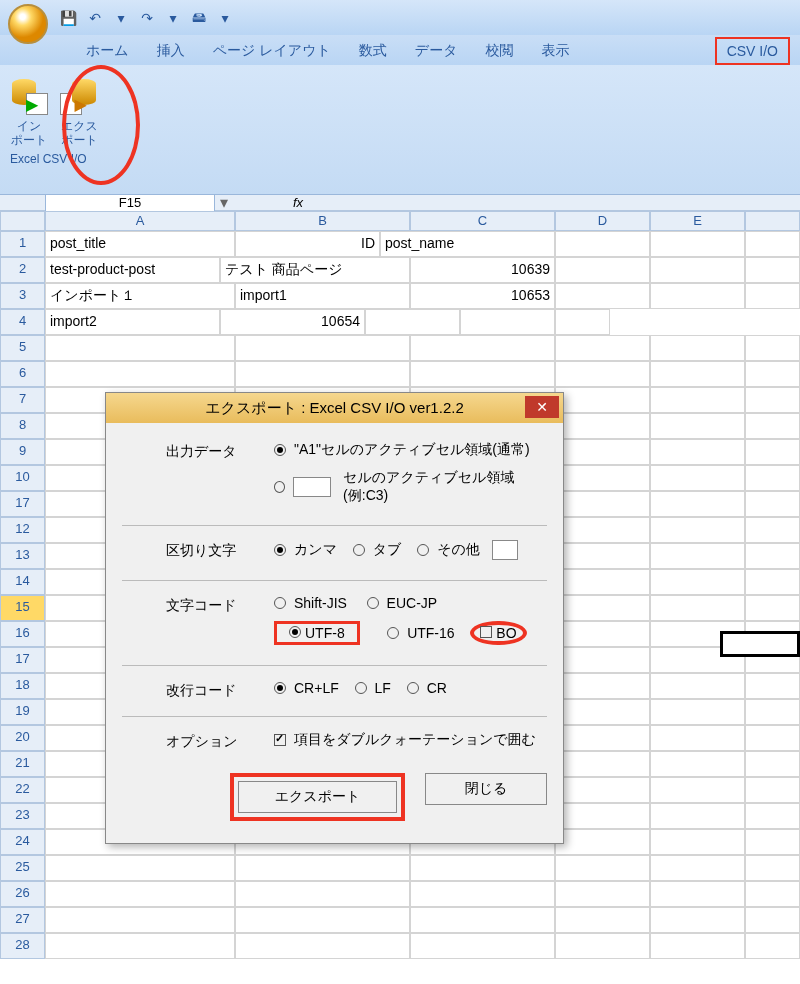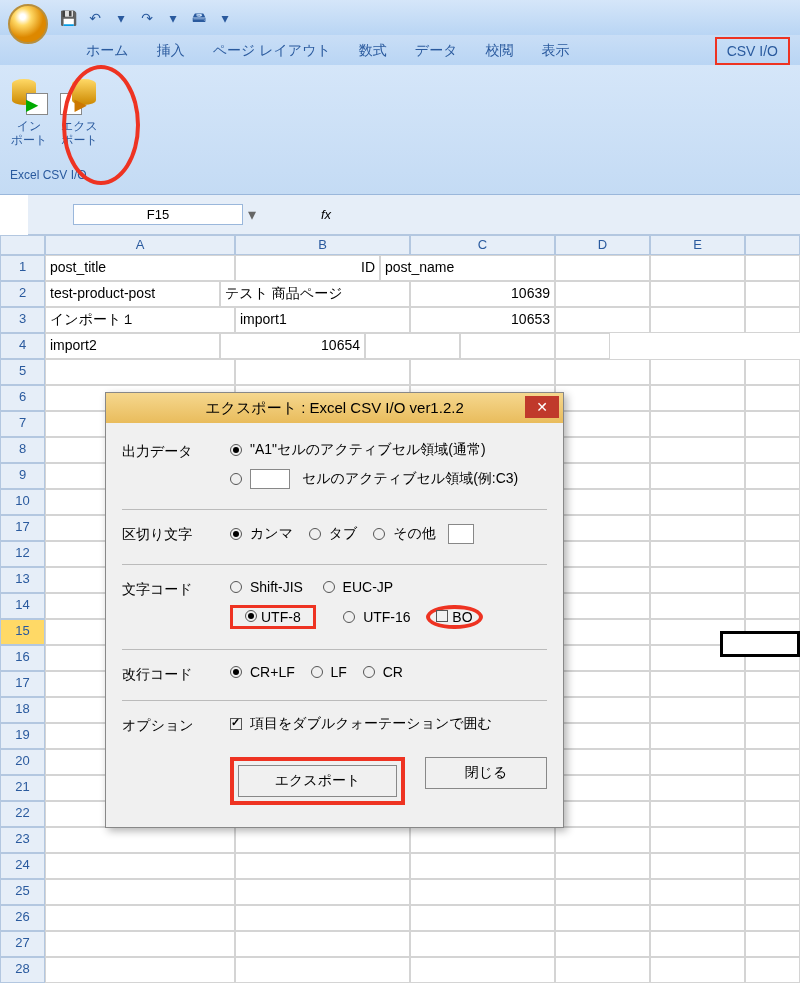--- a/index.html
+++ b/index.html
@@ -16,25 +16,25 @@
 .tab.csv{border:2px solid #e32;padding:4px 10px;margin-left:auto;margin-right:10px;}
 
 
 .ribbon{height:130px;background:linear-gradient(to bottom,#d5e6f9,#c4dbf4);border-bottom:1px solid #9ab7db;padding:6px 10px;position:relative;}
 .ribbon-group{display:inline-block;vertical-align:top;text-align:center;margin-right:8px;}
 .ribbon-icon{width:38px;height:44px;margin:0 auto 4px;position:relative;}
 .cylinder{width:24px;height:26px;background:linear-gradient(to bottom,#ffd966,#cc8800);border-radius:12px/5px;position:absolute;left:2px;top:8px;}
 .sheet{width:22px;height:22px;background:#fff;border:1px solid #888;position:absolute;right:0;bottom:0;}
 .arrow{position:absolute;font-size:16px;}
 .ribbon-label{font-size:12px;color:#2a5a9e;line-height:1.2;}
-.group-label{font-size:12px;color:#2a5a9e;margin-top:20px;}
+.group-label{font-size:12px;color:#2a5a9e;margin-top:4px;}
 .red-circle{position:absolute;border:4px solid #e32;border-radius:50%;width:78px;height:120px;left:62px;top:0;z-index:5;pointer-events:none;}
 
 
-.formula-bar{height:40px;display:flex;align-items:center;border-bottom:1px solid #b3c7e0;background:#e6eef8;margin-left:28px;}
+.formula-bar{height:16px;display:flex;align-items:center;border-bottom:1px solid #b3c7e0;background:#e6eef8;}
 .name-box{width:170px;padding:2px 8px;font-size:13px;background:#fff;border:1px solid #9ab7db;margin-left:45px;text-align:center;}
 .fx-dd{width:18px;text-align:center;color:#666;}
 .fx-label{font-style:italic;padding:0 20px 0 60px;font-size:13px;}
 
 
 .grid{background:#fff;}
 .col-headers{display:flex;height:20px;}
 .corner{width:45px;background:#e6eef8;border:1px solid #b3c7e0;}
 .col-h{background:#e6eef8;border:1px solid #b3c7e0;text-align:center;font-size:13px;color:#2a5a9e;padding-top:1px;}
 .col-A{width:190px;} .col-B{width:175px;} .col-C{width:145px;} .col-D{width:95px;} .col-E{width:95px;} .col-F{width:55px;}
@@ -44,21 +44,21 @@
 .cell{border:1px solid #d4d4d4;padding:3px 4px;font-size:14px;overflow:hidden;white-space:nowrap;}
 .cell.num{text-align:right;}
 .sel-cell{position:absolute;border:3px solid #000;width:80px;height:26px;right:0;background:#fff;z-index:3;}
 
 
 .dialog{position:absolute;left:105px;top:392px;width:459px;background:#f0f0f0;border:1px solid #888;box-shadow:3px 3px 8px rgba(0,0,0,0.3);z-index:20;}
 .dlg-title{height:30px;background:linear-gradient(to bottom,#f5d78e,#e9bc5c);display:flex;align-items:center;justify-content:center;position:relative;font-size:15px;}
 .dlg-close{position:absolute;right:4px;top:3px;width:34px;height:22px;background:#c0392b;color:#fff;border:none;font-size:14px;}
 .dlg-body{padding:18px 16px 22px;}
 .dlg-row{display:flex;margin-bottom:10px;align-items:flex-start;}
-.dlg-lbl{width:108px;font-size:14px;padding-top:2px;}
+.dlg-lbl{width:108px;font-size:14px;padding-top:2px;margin-left:44px;}
 .dlg-opts{flex:1;font-size:14px;}
 .opt-line{margin-bottom:10px;display:flex;align-items:center;gap:4px;}
 .radio{width:12px;height:12px;border:1px solid #555;border-radius:50%;display:inline-block;position:relative;margin-right:4px;}
 .radio.on::after{content:"";position:absolute;width:6px;height:6px;background:#000;border-radius:50%;left:2px;top:2px;}
 .check{width:12px;height:12px;border:1px solid #555;display:inline-block;position:relative;margin-right:4px;}
 .check.on::after{content:"✓";position:absolute;font-size:11px;left:0;top:-3px;font-weight:bold;}
 .txt-sm{width:40px;height:20px;border:1px solid #888;background:#fff;display:inline-block;}
 .btn-sm{border:1px solid #888;background:#f0f0f0;padding:3px 6px;font-size:13px;}
 .sep{height:1px;background:#bbb;margin:8px 0 14px;}
 .red-box{border:3px solid #e32;display:inline-block;padding:1px 12px;}

